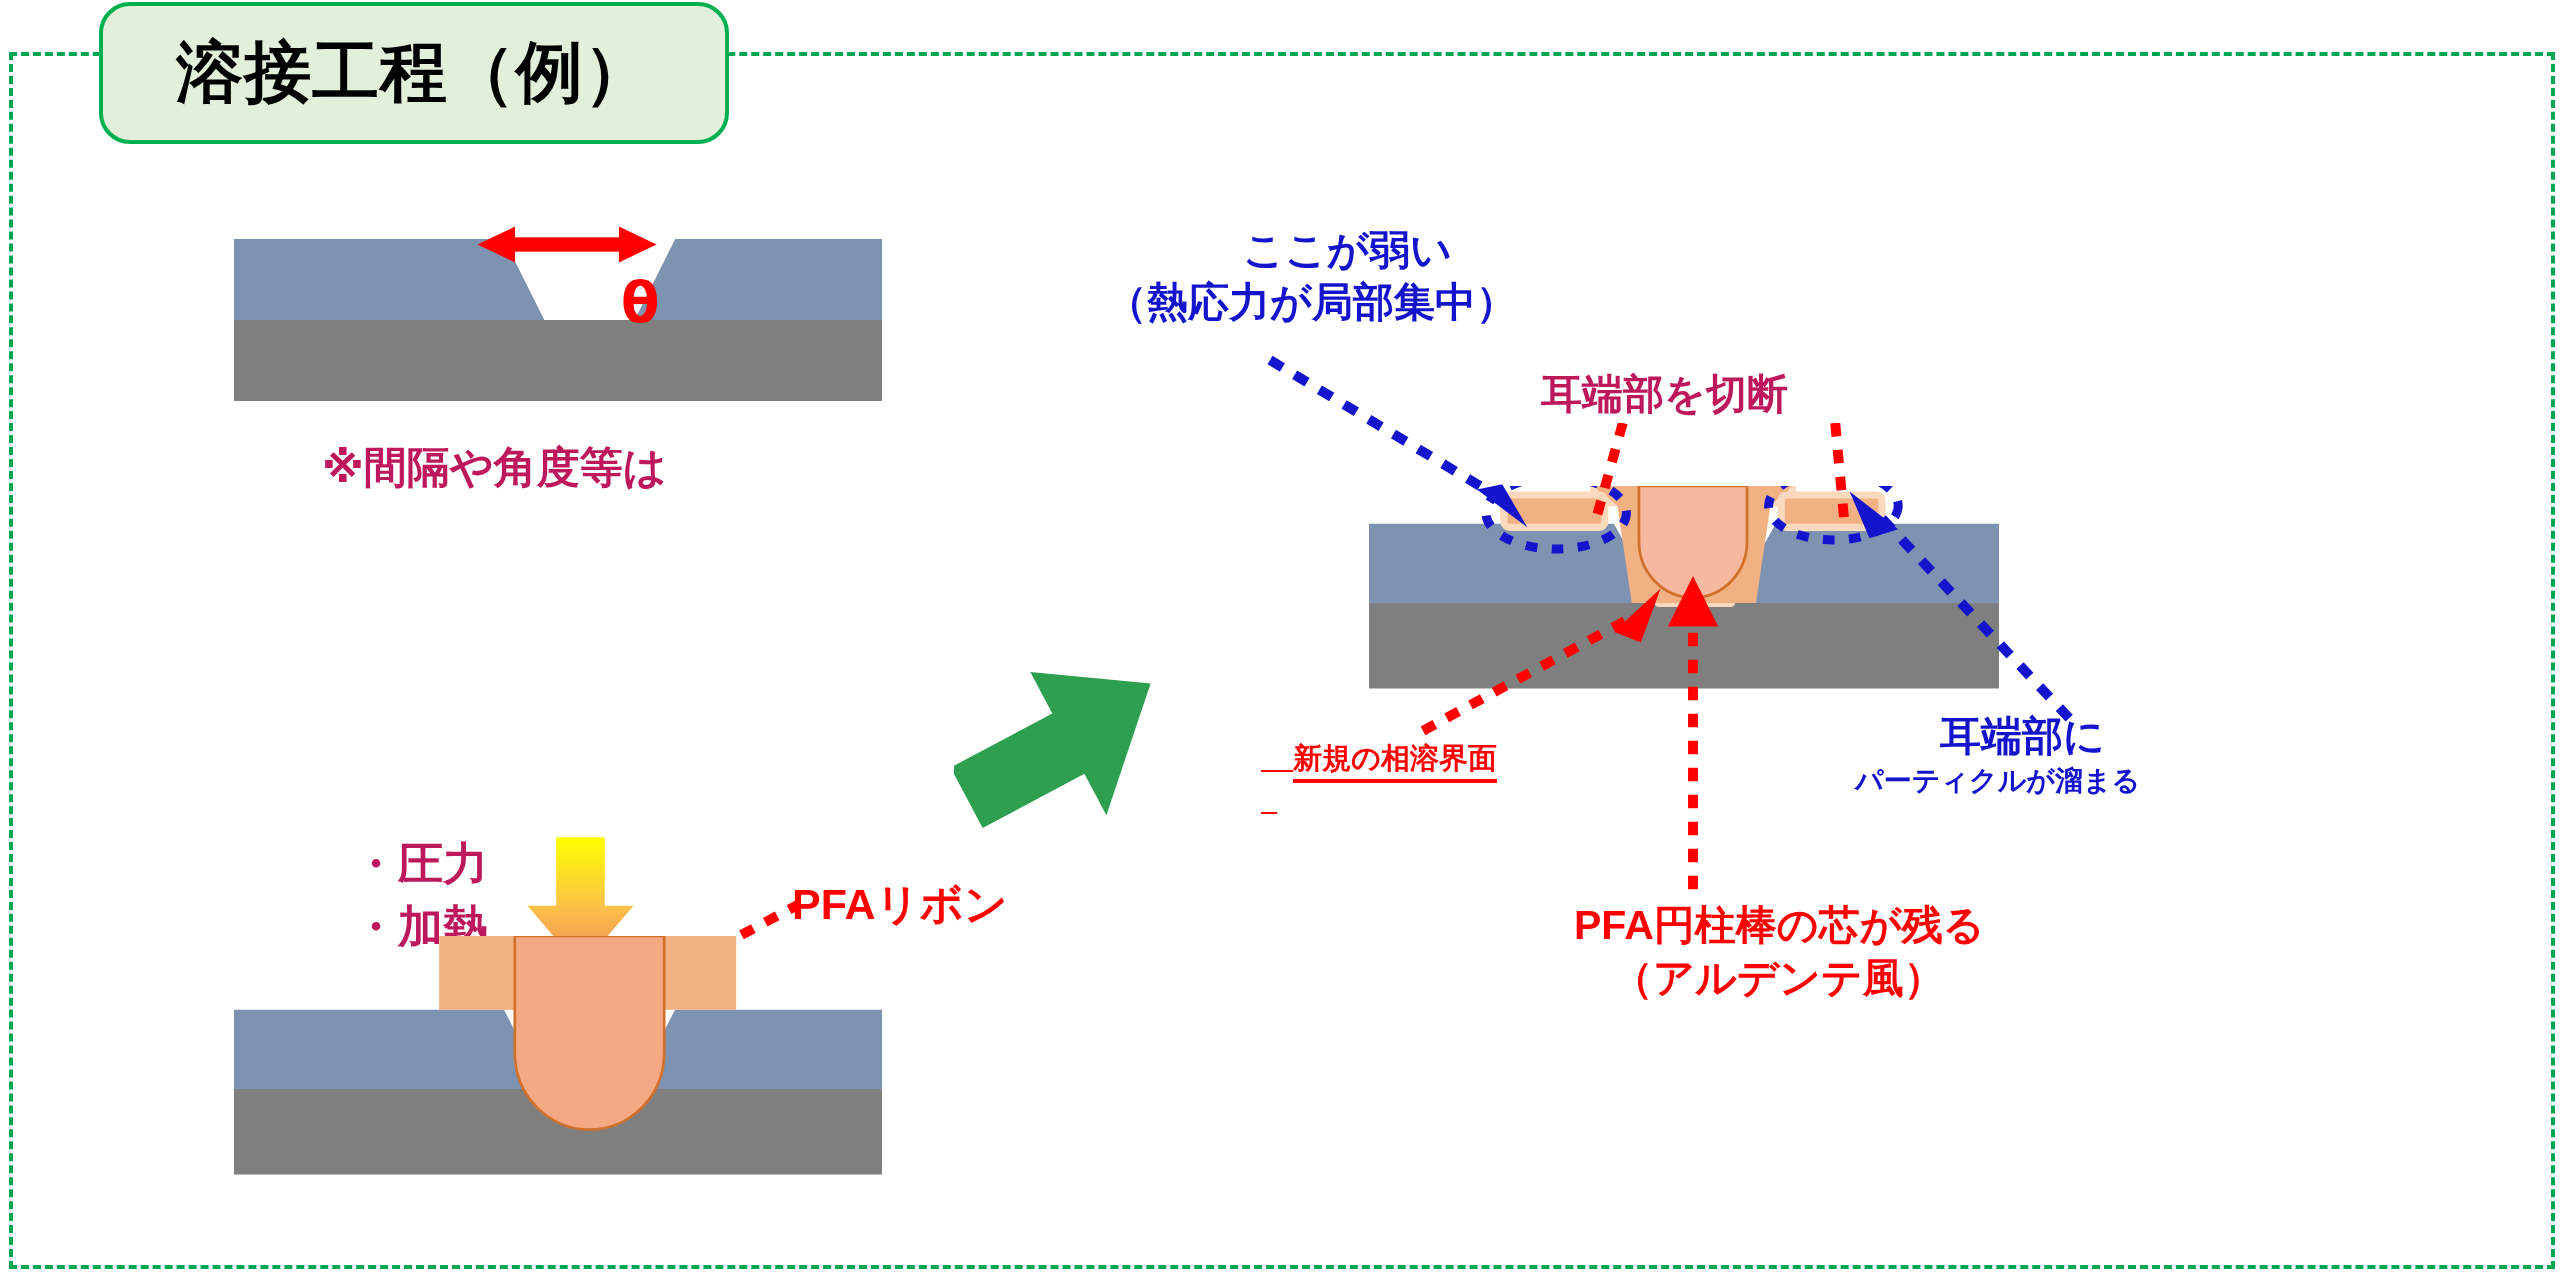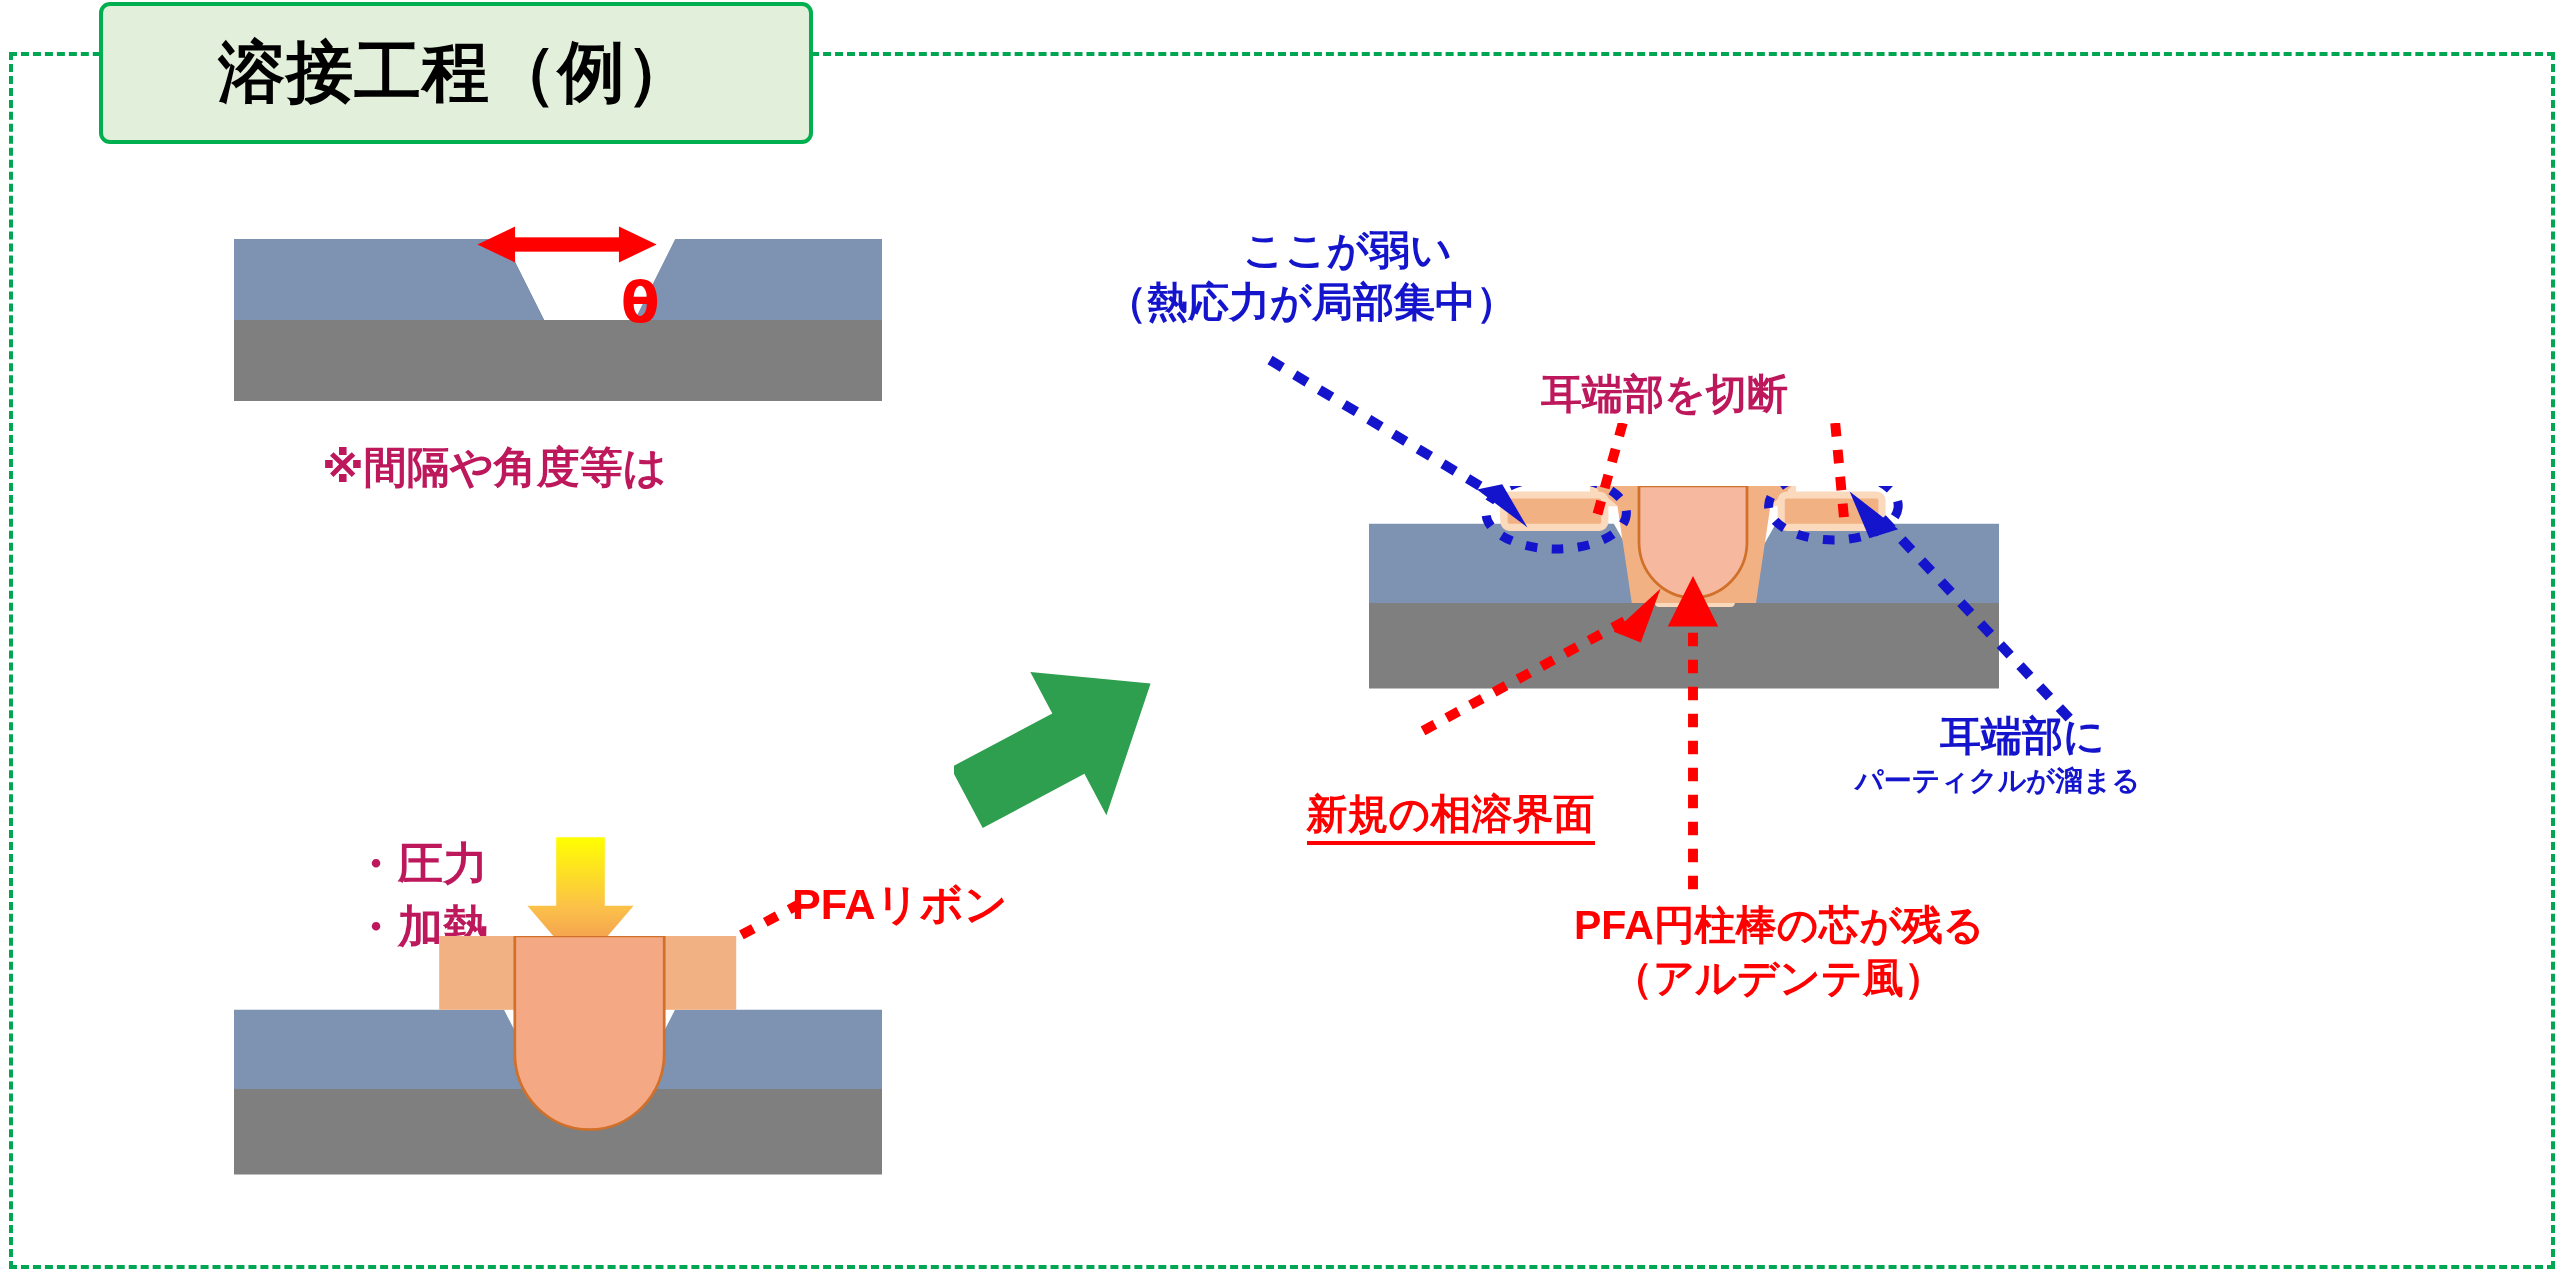--- a/index.html
+++ b/index.html
@@ -27,25 +27,25 @@
     height: 1217px;
     border: 4.5px dashed #00a651;
     box-sizing: border-box;
   }
 
   
   #title-box {
     position: absolute;
     left: 99px;
     top: 1.8px;
-    width: 714px;
+    width: 630px;
     height: 142px;
     background: #e2efda;
     border: 4.5px solid #00b050;
-    border-radius: 11px;
+    border-radius: 31px;
     box-sizing: border-box;
     display: flex;
     align-items: center;
     justify-content: center;
   }
   #title-text {
     font-size: 67px;
     font-weight: bold;
     color: #000000;
     letter-spacing: 0.9px;
@@ -207,21 +207,21 @@
   <svg style="position:absolute; left:1405px; top:576px;" width="270" height="162" viewBox="0 0 300 180">
     <line x1="20" y1="172" x2="248" y2="48" stroke="#ff0000" stroke-width="11" stroke-dasharray="15 15"></line>
     <polygon points="284,14 232,62 262,74" fill="#ff0000"></polygon>
   </svg>
 
   <svg style="position:absolute; left:1666px; top:576px;" width="54" height="315" viewBox="0 0 60 350">
     <line x1="30" y1="348" x2="30" y2="56" stroke="#ff0000" stroke-width="11" stroke-dasharray="15 15"></line>
     <polygon points="30,0 58,56 2,56" fill="#ff0000"></polygon>
   </svg>
 
-  <div class="txt txt-red" style="left:1261px; top:739px; font-size:41px;">
+  <div class="txt txt-red" style="left:1261px; top:706px; font-size:29px;text-decoration:underline;">
     <span class="underline-red">新規の相溶界面</span>
   </div>
 
   <div class="txt txt-blue" style="left:1940px; top:711px; font-size:41px;">耳端部に</div>
   <div class="txt txt-blue" style="left:1855px; top:764px; font-size:28px;">パーティクルが溜まる</div>
 
   <div class="txt txt-red" style="left:1612px; top:953px; font-size:41px;">（アルデンテ風）</div>
   <div class="txt txt-red" style="left:1574px; top:900px; font-size:41px;">PFA円柱棒の芯が残る</div>
 
 </div>

